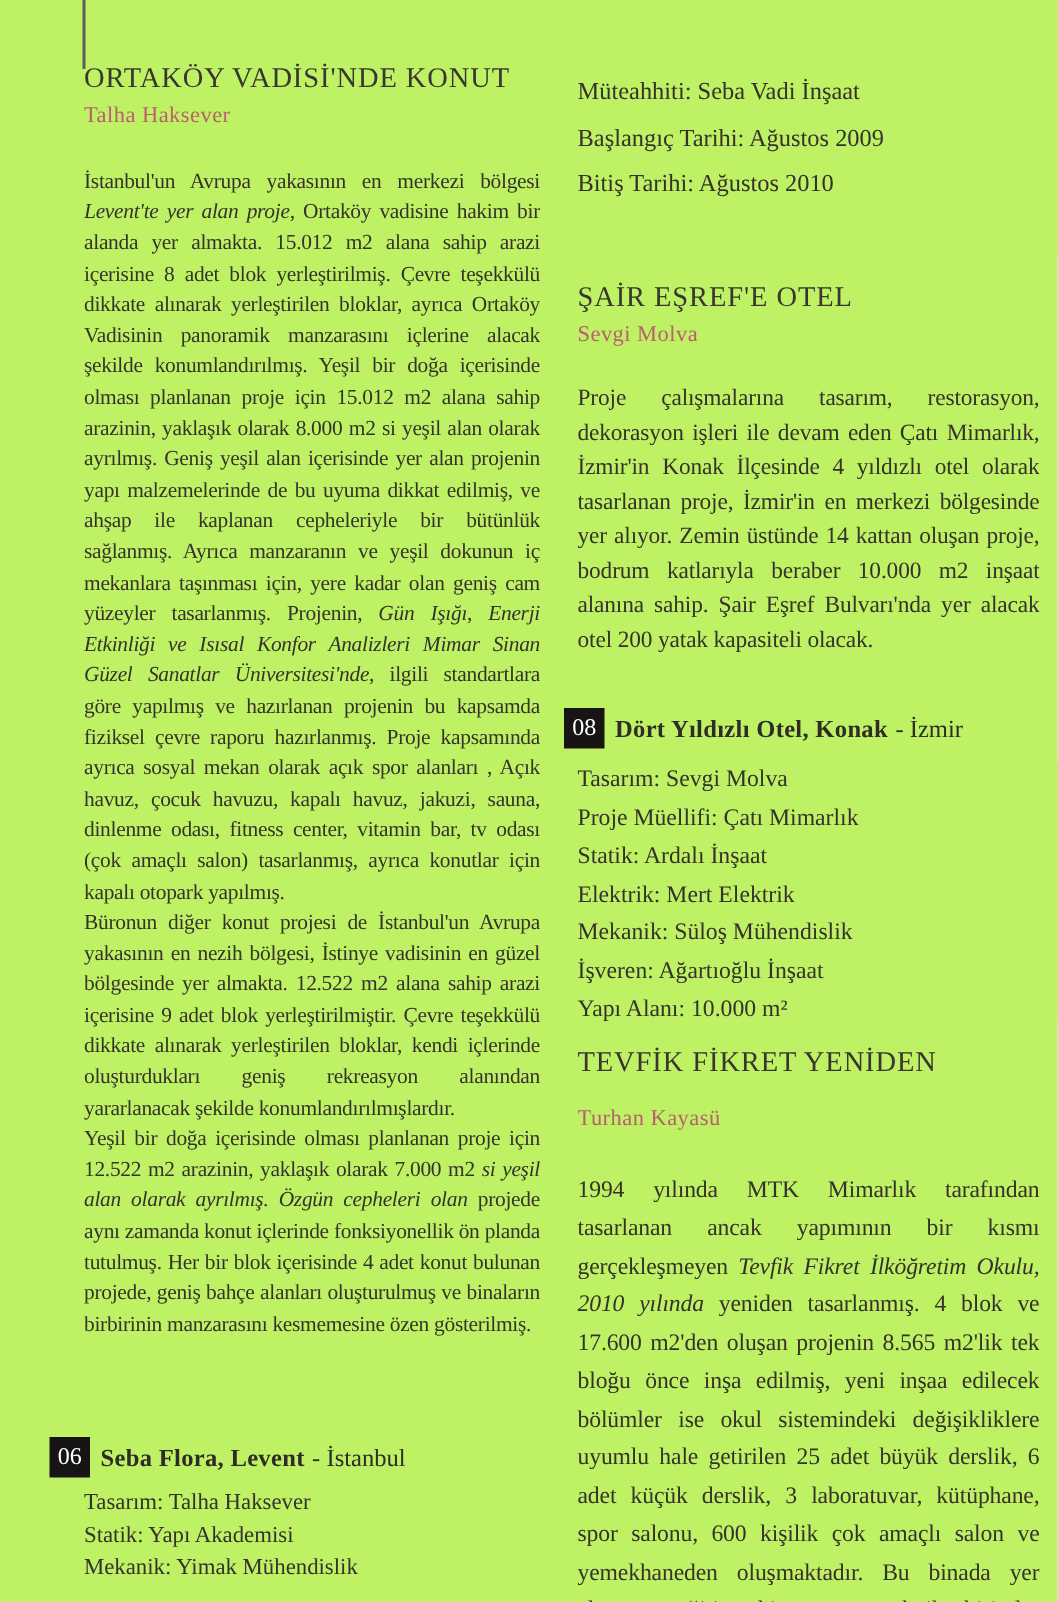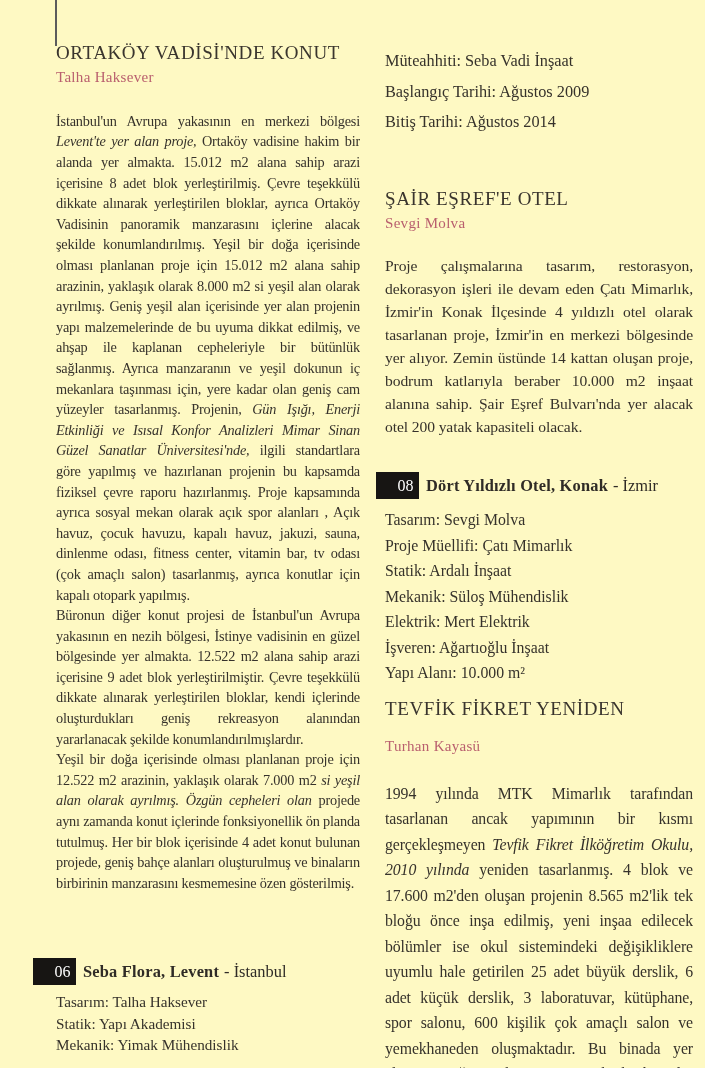--- a/index.html
+++ b/index.html
@@ -1,19 +1,19 @@
 <!DOCTYPE html>
 <html lang="tr"><head>
 <meta charset="utf-8">
 <style>
   html,body{margin:0;padding:0;background:#e9e7e2;}
   .page{
     position:relative;
     width:705px;height:1068px;
-    background:#fef9c3;
+    background:#bef264;
     overflow:hidden;
     font-family:"Liberation Serif","DejaVu Serif",serif;
     color:#36322b;
     margin:0 auto;
   }
   .crop-mark{
     position:absolute;left:55px;top:0;width:2px;height:46px;
     background:#5c5c5c;
   }
   
@@ -45,21 +45,21 @@
   .project-left{top:916px;width:304px;}
   .project-title-row{
     display:flex;align-items:center;
     font-size:16.4px;color:#2f2b26;
     margin-left:-23px;
   }
   .project-right .project-title-row{margin-left:-9px;}
   .number-badge{
     width:27px;height:27px;background:#171513;color:#fff;
     display:flex;align-items:center;justify-content:center;
-    font-size:16px;margin-right:7px;flex:0 0 auto;padding-left:16px;
+    font-size:16px;margin-right:7px;flex:0 0 auto;
   }
   .project-name{font-weight:bold;letter-spacing:0.2px;}
   .project-location{margin-left:5px;}
   .project-details-left{margin-top:6px;font-size:15.2px;line-height:21.5px;color:#36322b;}
   .project-details-left div{white-space:nowrap;}
 
   
   .info-block{
     position:absolute;top:6px;left:0;width:308px;
     font-size:16.3px;line-height:30.5px;color:#36322b;
@@ -103,43 +103,43 @@
           <div>Statik: Yapı Akademisi</div>
           <div>Mekanik: Yimak Mühendislik</div>
         </div>
     </div>
   </div>
 
   <div class="col col-right">
     <div class="info-block">
         <div>Müteahhiti: Seba Vadi İnşaat</div>
         <div>Başlangıç Tarihi: Ağustos 2009</div>
-        <div>Bitiş Tarihi: Ağustos 2014</div>
+        <div>Bitiş Tarihi: Ağustos 2010</div>
       </div>
 
     <div class="hotel-article">
       <h1 class="article-title">ŞAİR EŞREF'E OTEL</h1>
       <div class="article-author">Sevgi Molva</div>
       <div class="article-body">
         <p><span>Proje çalışmalarına tasarım, restorasyon, dekorasyon işleri ile  devam eden Çatı Mimarlık, İzmir'in Konak İlçesinde 4 yıldızlı otel olarak tasarlanan proje, İzmir'in en merkezi bölgesinde yer alıyor. Zemin üstünde 14 kattan oluşan proje, bodrum katlarıyla beraber 10.000 m2 inşaat alanına sahip. Şair Eşref Bulvarı'nda yer alacak otel 200 yatak kapasiteli olacak.</span></p>
       </div>
     </div>
 
     <div class="project-listing project-right hotel-project">
       <div class="project-title-row">
         <span class="number-badge">08</span>
         <span class="project-name">Dört Yıldızlı Otel, Konak</span>
         <span class="project-location">- İzmir</span>
       </div>
       <div class="project-details-right">
           <div>Tasarım: Sevgi Molva</div>
           <div>Proje Müellifi: Çatı Mimarlık</div>
           <div>Statik: Ardalı İnşaat</div>
+          <div>Elektrik: Mert Elektrik</div>
           <div>Mekanik: Süloş Mühendislik</div>
-          <div>Elektrik: Mert Elektrik</div>
           <div>İşveren: Ağartıoğlu İnşaat</div>
           <div>Yapı Alanı: 10.000 m²</div>
         </div>
     </div>
 
     <div class="school-article">
       <h1 class="article-title">TEVFİK FİKRET YENİDEN</h1>
       <div class="article-author">Turhan Kayasü</div>
       <div class="article-body">
         <p><span>1994 yılında MTK Mimarlık tarafından tasarlanan ancak yapımının bir kısmı gerçekleşmeyen </span><em>Tevfik Fikret İlköğretim Okulu, 2010 yılında </em><span>yeniden tasarlanmış.  4 blok ve 17.600 m2'den oluşan projenin 8.565 m2'lik tek bloğu önce inşa edilmiş, yeni inşaa edilecek bölümler ise okul sistemindeki değişikliklere uyumlu hale getirilen 25 adet büyük derslik, 6 adet küçük derslik, 3 laboratuvar, kütüphane, spor salonu, 600 kişilik çok amaçlı salon ve yemekhaneden oluşmaktadır.  Bu binada yer almayan eğitim hizmet ve teknik birimler ihtiyacı ana binadan sağlanmaktadır.  Alan olarak büyük bir yapı olan okul binasının ana bloğu önce inşa edilmiş.</span></p>

